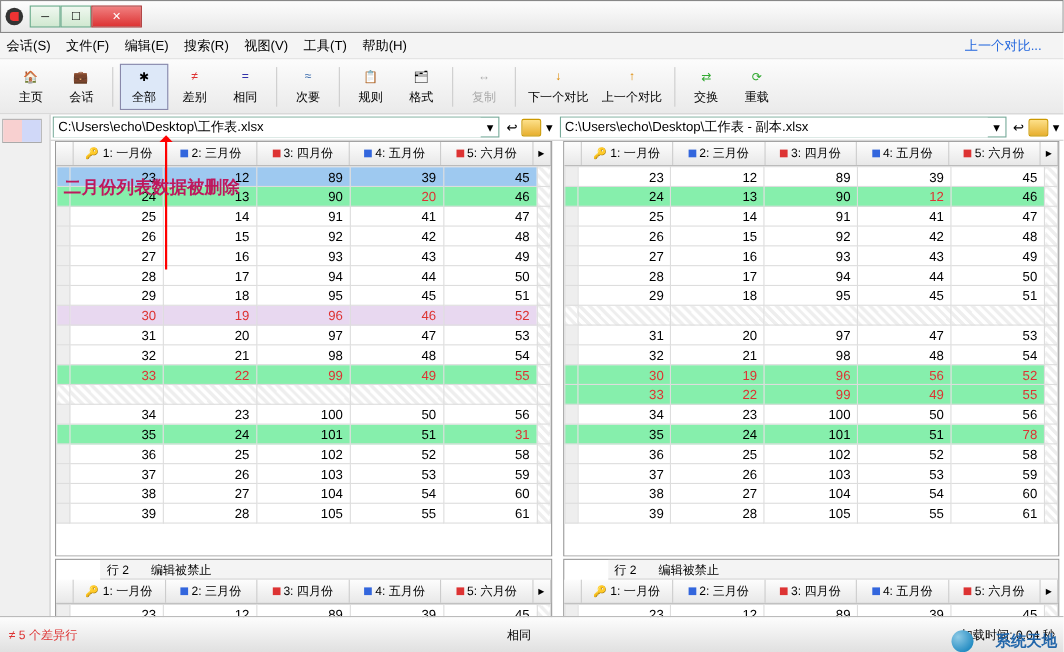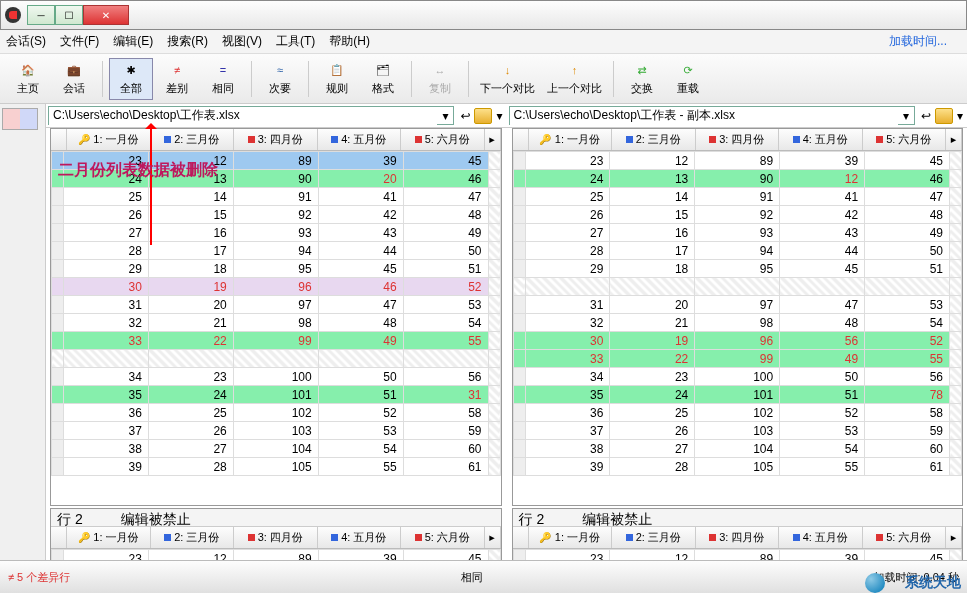--- a/index.html
+++ b/index.html
@@ -58,21 +58,21 @@
 .gridbody tr.hatch td { background: repeating-linear-gradient(45deg,#eee,#eee 3px,#fff 3px,#fff 6px); }
 .gridbody td.redtxt { color: #d33; }
 .gridbody td.hatchcell { background: repeating-linear-gradient(45deg,#eee,#eee 3px,#fff 3px,#fff 6px) !important; }
 
 .annot { position: absolute; left: 58px; top: 160px; color: #be185d; font-size: 16px; font-weight: bold; pointer-events: none; z-index: 10; }
 .arrow { position: absolute; left: 150px; top: 125px; width: 2px; height: 120px; background: #f00; z-index: 9; pointer-events:none; }
 .arrow::before { content:""; position:absolute; top:-8px; left:-5px; border: 6px solid transparent; border-bottom-color:#f00; }
 
 .detailrows { display: flex; gap: 10px; padding: 2px 4px; }
 .detailpane { flex: 1; border: 1px solid #999; }
-.detailhead { height: 18px; background: #f4f4f4; padding: 2px 6px; display: flex; gap: 38px; border-bottom: 1px solid #ccc; font-size: 14px; }
+.detailhead { height: 18px; background: #f4f4f4; padding: 2px 6px; display: flex; gap: 20px; border-bottom: 1px solid #ccc; font-size: 11px; margin-left: 40px; }
 
 .statusbar { position: absolute; bottom: 0; left: 0; right: 0; height: 22px; background: linear-gradient(#fdfdfd,#e0e0e0); border-top: 1px solid #bbb; display: flex; align-items: center; padding: 16px 8px; font-size: 11px; }
 .statusbar .s-left { color: #d33; }
 .statusbar .s-mid { flex: 1; text-align: center; }
 .watermark { position: absolute; right: 6px; bottom: 0; display: flex; align-items: center; gap: 20px; font-size: 14px; color: #2266aa; font-weight: bold; }
 .watermark .globe { width: 20px; height: 20px; border-radius: 50%; background: radial-gradient(circle at 30% 30%, #8ecae6, #0077b6); }
 
 ::-webkit-scrollbar { width: 16px; height: 16px; }
 ::-webkit-scrollbar-track { background: #eee; }
 ::-webkit-scrollbar-thumb { background: #ccc; border: 1px solid #aaa; }
@@ -90,21 +90,21 @@
 </div>
 
 <div class="menubar">
   <span>会话(S)</span>
   <span>文件(F)</span>
   <span>编辑(E)</span>
   <span>搜索(R)</span>
   <span>视图(V)</span>
   <span>工具(T)</span>
   <span>帮助(H)</span>
-  <span class="newver">加载时间...</span>
+  <span class="newver">上一个对比...</span>
 </div>
 
 <div class="toolbar">
   <div class="tbtn">
       <div class="ico">🏠</div>
       <span>主页</span>
     </div>
   <div class="tbtn">
       <div class="ico">💼</div>
       <span>会话</span>

